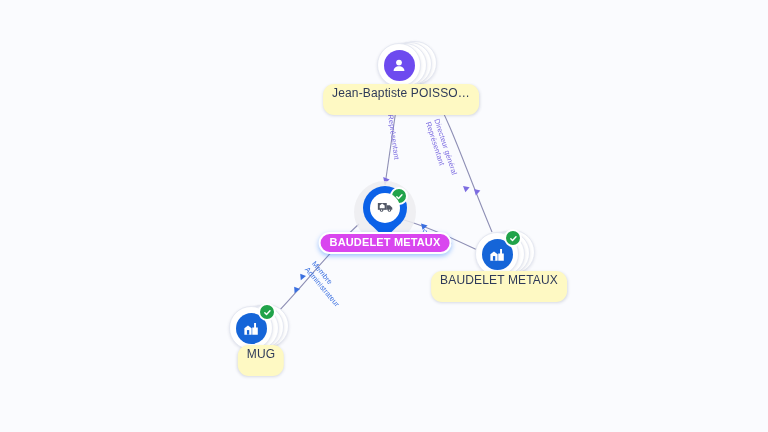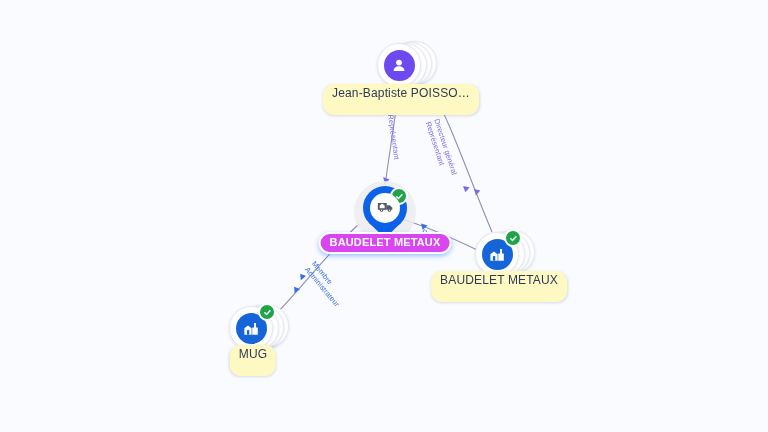--- a/index.html
+++ b/index.html
@@ -311,16 +311,16 @@
             </svg>
           </span>
         </div>
       </div>
       <div class="check-badge" style="left:31px; top:2px;">
         <svg width="9" height="9" viewBox="0 0 12 12">
           <path d="M2.4 6.2l2.3 2.4 4.6-4.8" fill="none" stroke="#ffffff" stroke-width="1.9" stroke-linecap="round" stroke-linejoin="round"></path>
         </svg>
       </div>
     </div>
-    <div class="node-label" style="left:0px; top:18px;">MUG</div>
+    <div class="node-label" style="left:8px; top:18px;">MUG</div>
   </div>
 
 </div>
 
 </body></html>

